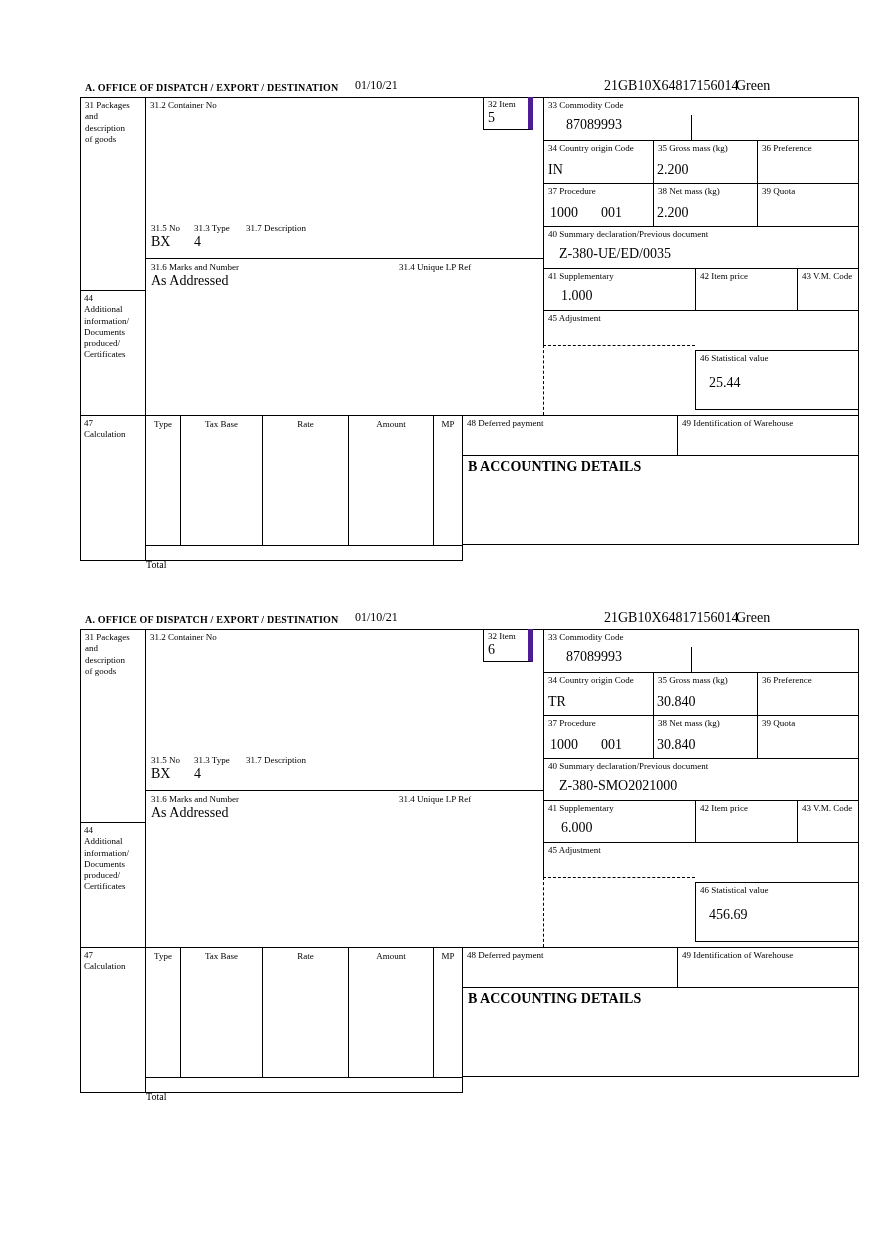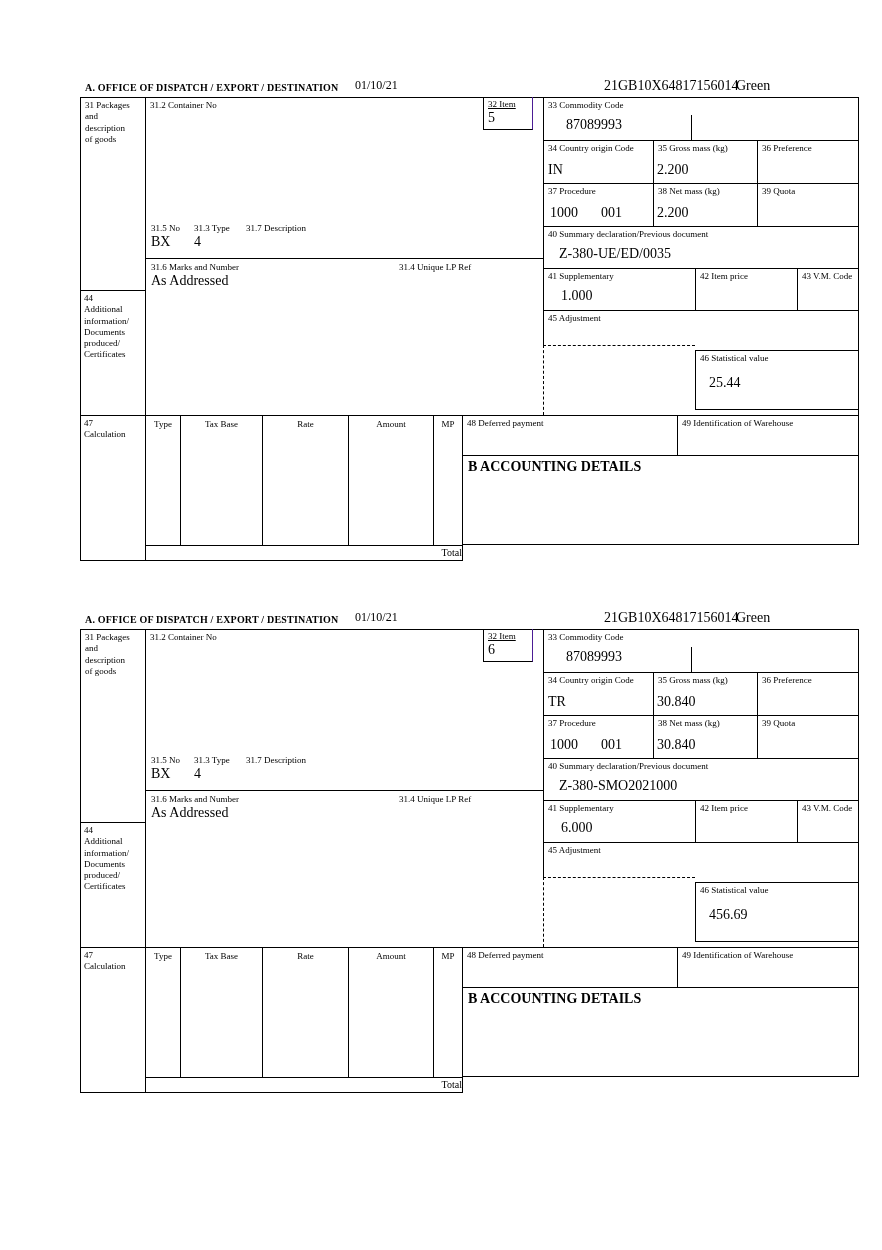--- a/index.html
+++ b/index.html
@@ -10,28 +10,28 @@
   #section-1{top:607px;}
   .hdr-office{position:absolute;left:5px;top:7px;font-size:10px;font-weight:bold;letter-spacing:.2px;white-space:nowrap;}
   .hdr-date{position:absolute;left:275px;top:3px;font-size:12px;white-space:nowrap;}
   .hdr-ref{position:absolute;left:508px;top:3px;font-size:14px;white-space:nowrap;margin-left:16px;}
   .hdr-status{position:absolute;left:656px;top:3px;font-size:14px;white-space:nowrap;}
   .form{position:absolute;left:0;top:22px;width:779px;height:464px;}
   .bx{position:absolute;box-sizing:border-box;}
   .bt{border-top:1px solid #000;}
   .bl{border-left:1px solid #000;}
   .bb{border-bottom:1px solid #000;}
-  .br{border-right:1px solid #4c1d95;text-decoration:underline;}
+  .br{border-right:5px solid #4c1d95;}
   .lbl{font-size:9px;line-height:1.25;padding:2px 2px 0 4px;}
   .pre{white-space:pre-line;}
   .sl{position:absolute;font-size:9px;white-space:nowrap;}
   .v{position:absolute;font-size:14px;white-space:nowrap;line-height:1.15;}
   .desc{white-space:pre-line;}
   .chdr{font-size:9px;text-align:center;padding-top:3px;}
-  .totlbl{font-size:10px;text-align:right;padding-top:1px;}
+  .totlbl{font-size:10px;text-align:left;padding-top:1px;margin-top:12px;}
   .acclbl{font-size:14px;font-weight:bold;padding:3px 2px 0 5px;}
 </style>
 </head>
 <body>
 
 <div id="page">
 
   <div class="section" id="section-0">
     <div class="hdr-office">A.  OFFICE OF DISPATCH / EXPORT / DESTINATION</div>
     <div class="hdr-date">01/10/21</div>

